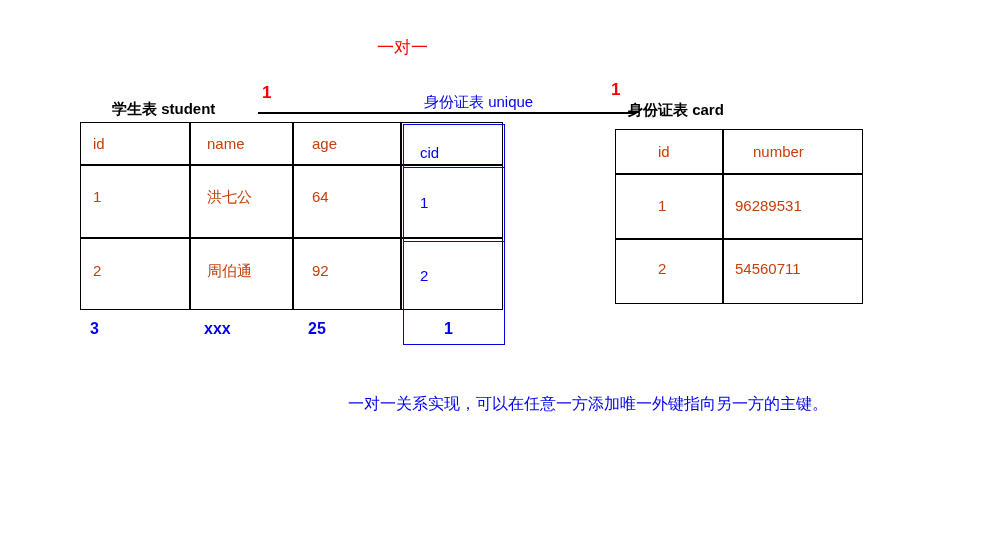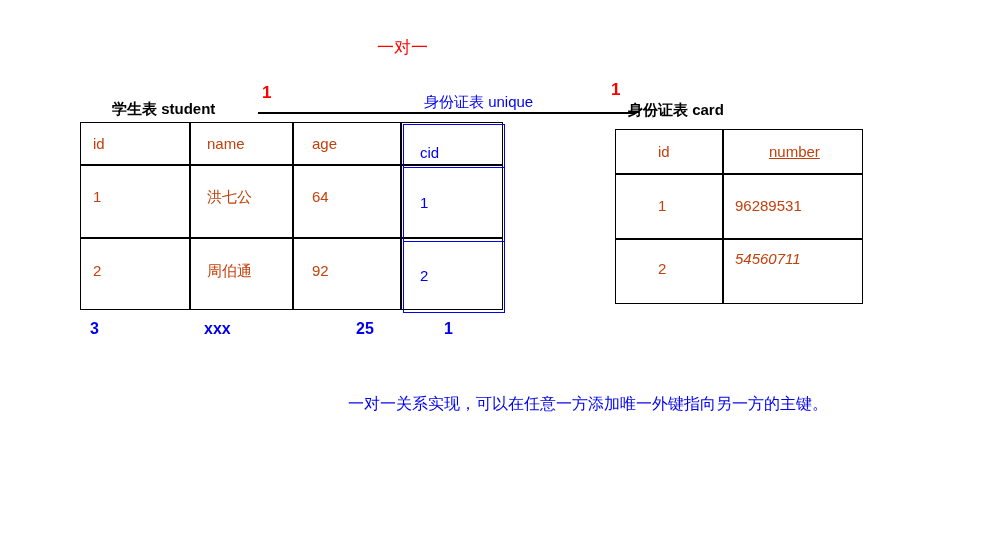--- a/index.html
+++ b/index.html
@@ -86,21 +86,21 @@
     font-size: 15px;
     white-space: nowrap;
     color: #c2410c;
   }
 
   
   #cid-box {
     left: 403px;
     top: 124px;
     width: 102px;
-    height: 189px;
+    height: 221px;
     box-sizing: border-box;
     border: 1px solid #0000ee;
   }
   #cid-box .divider {
     position: absolute;
     left: 0;
     width: 100%;
     height: 0;
     border-top: 1px solid #0000ee;
   }
@@ -192,37 +192,37 @@
   <div class="divider" style="top:42px;"></div>
   <div class="divider" style="top:116px;"></div>
 
   <div class="cid-text" style="left:16px; top:19px;">cid</div>
   <div class="cid-text" style="left:16px; top:69px;">1</div>
   <div class="cid-text" style="left:16px; top:142px;">2</div>
 </div>
 
 <div class="extra-text" style="left:90px;  top:320px;">3</div>
 <div class="extra-text" style="left:204px; top:320px;">xxx</div>
-<div class="extra-text" style="left:308px; top:320px;margin-left:48px;">25</div>
+<div class="extra-text" style="left:308px; top:320px;">25</div>
 <div class="extra-text" style="left:444px; top:320px;">1</div>
 
 <div class="abs" id="card-table">
 
   <div class="cellbox" style="left:0px;   top:0px;  width:108px; height:45px;"></div>
   <div class="cellbox" style="left:108px; top:0px;  width:140px; height:45px;"></div>
 
   <div class="cellbox" style="left:0px;   top:45px; width:108px; height:65px;"></div>
   <div class="cellbox" style="left:108px; top:45px; width:140px; height:65px;"></div>
 
   <div class="cellbox" style="left:0px;   top:110px; width:108px; height:65px;"></div>
   <div class="cellbox" style="left:108px; top:110px; width:140px; height:65px;"></div>
 
   <div class="cell-text" style="left:43px; top:14px;">id</div>
-  <div class="cell-text" style="left:154px; top:14px;text-decoration:underline;">number</div>
+  <div class="cell-text" style="left:138px; top:14px;">number</div>
 
   <div class="cell-text" style="left:43px;  top:68px;">1</div>
   <div class="cell-text" style="left:120px; top:68px;">96289531</div>
 
   <div class="cell-text" style="left:43px;  top:131px;">2</div>
-  <div class="cell-text" style="left:120px; top:121px;font-style:italic;">54560711</div>
+  <div class="cell-text" style="left:120px; top:131px;">54560711</div>
 </div>
 
 <div class="abs" id="bottom-note">一对一关系实现，可以在任意一方添加唯一外键指向另一方的主键。</div>
 
 </body></html>

